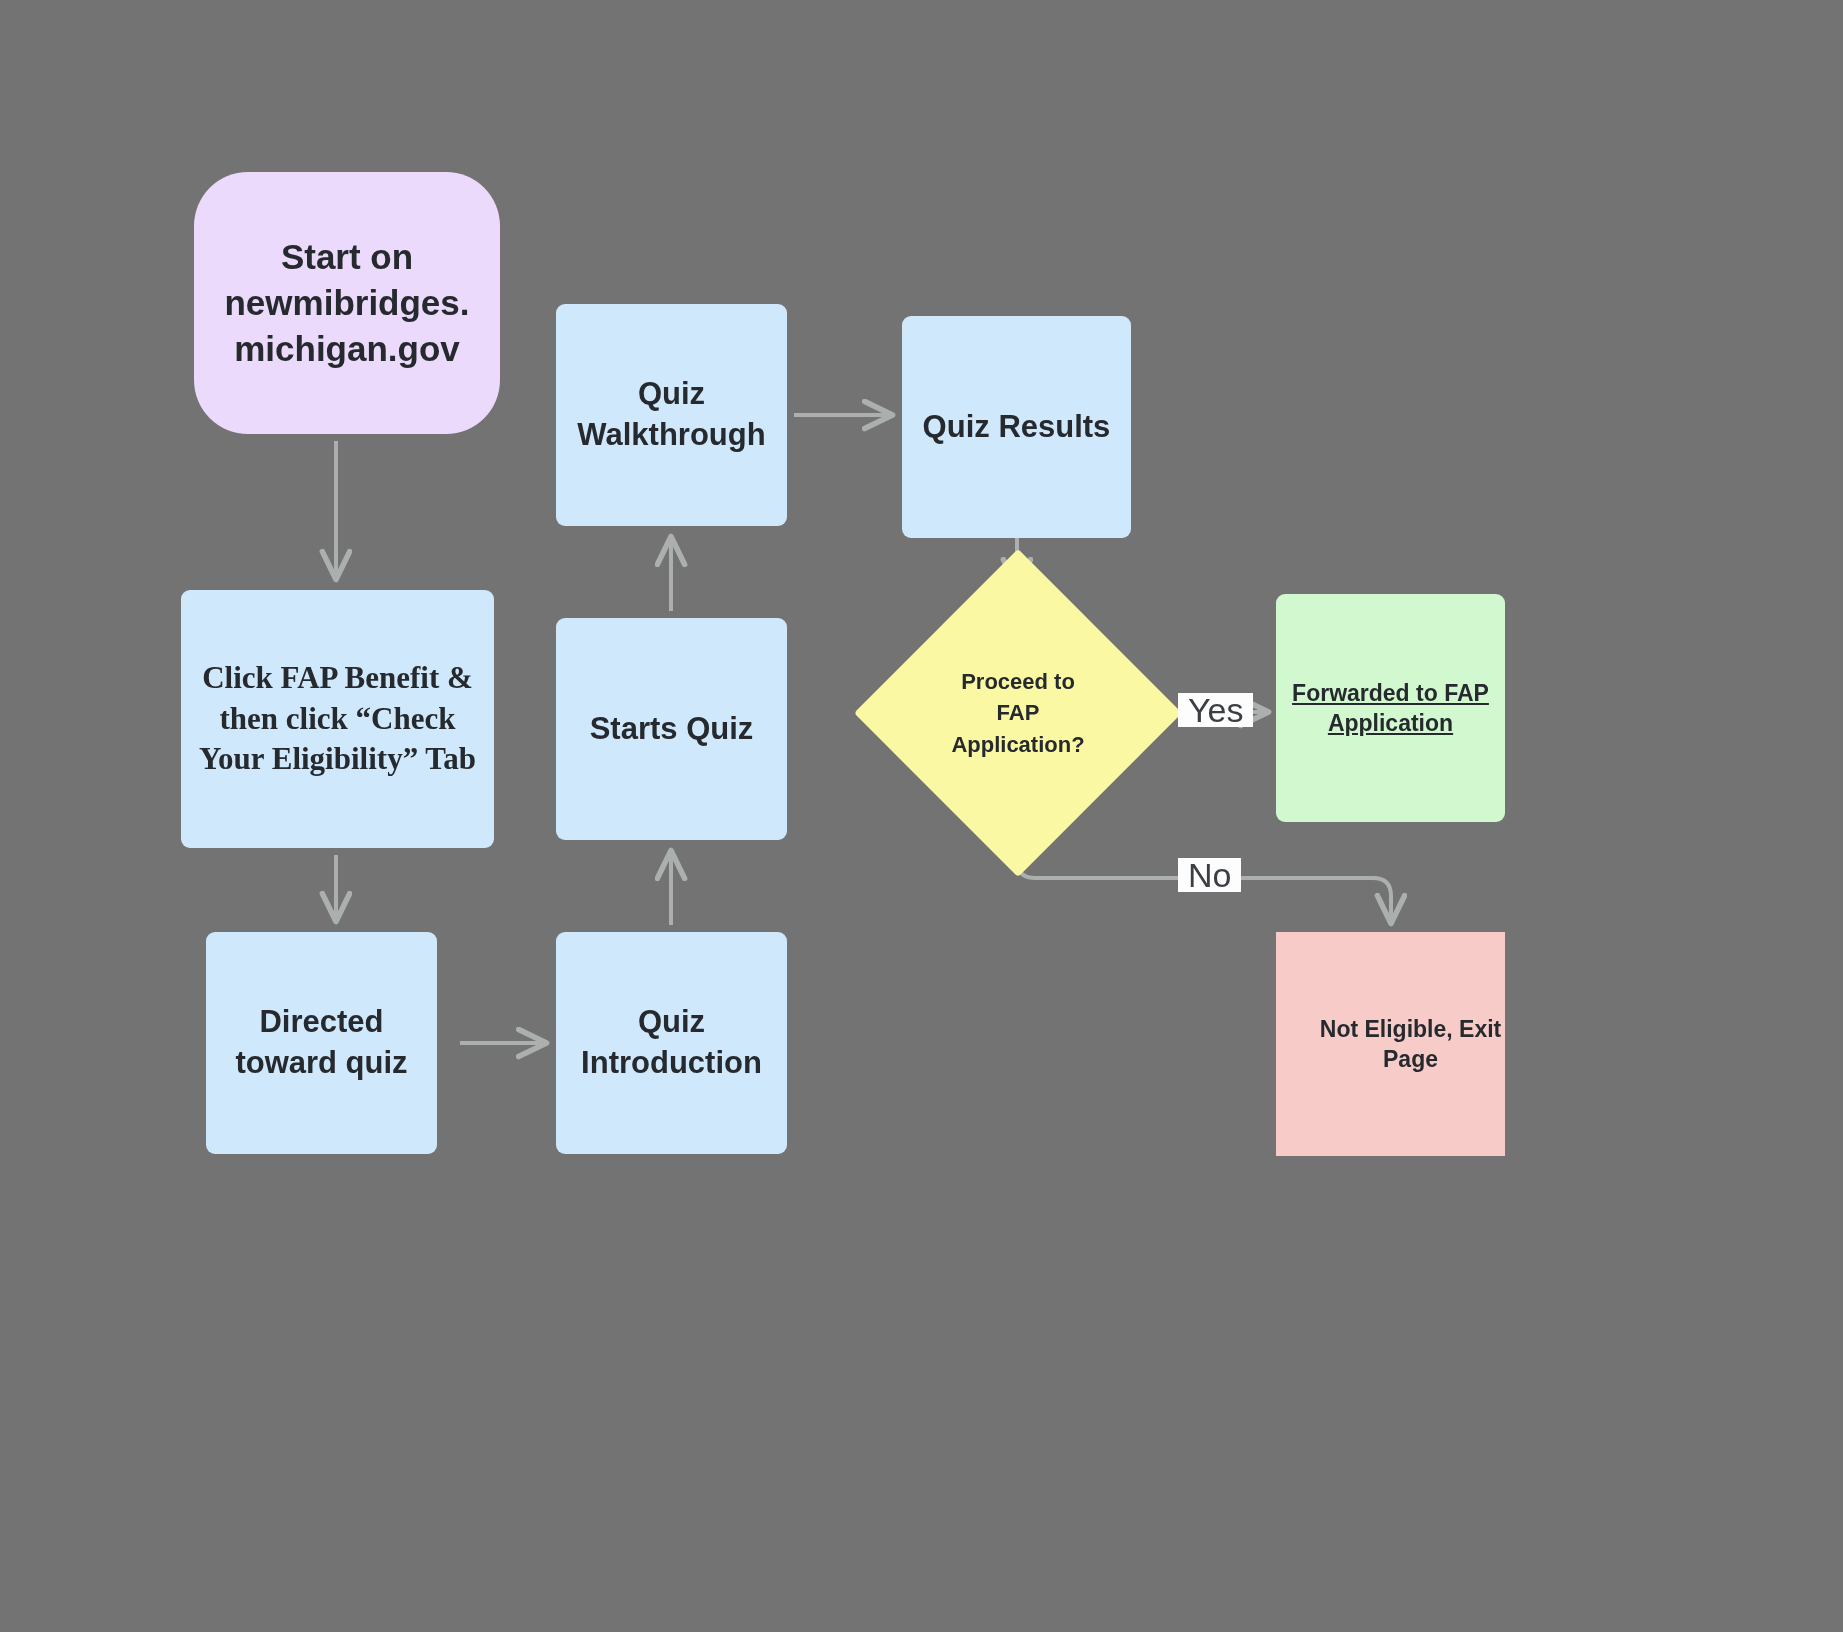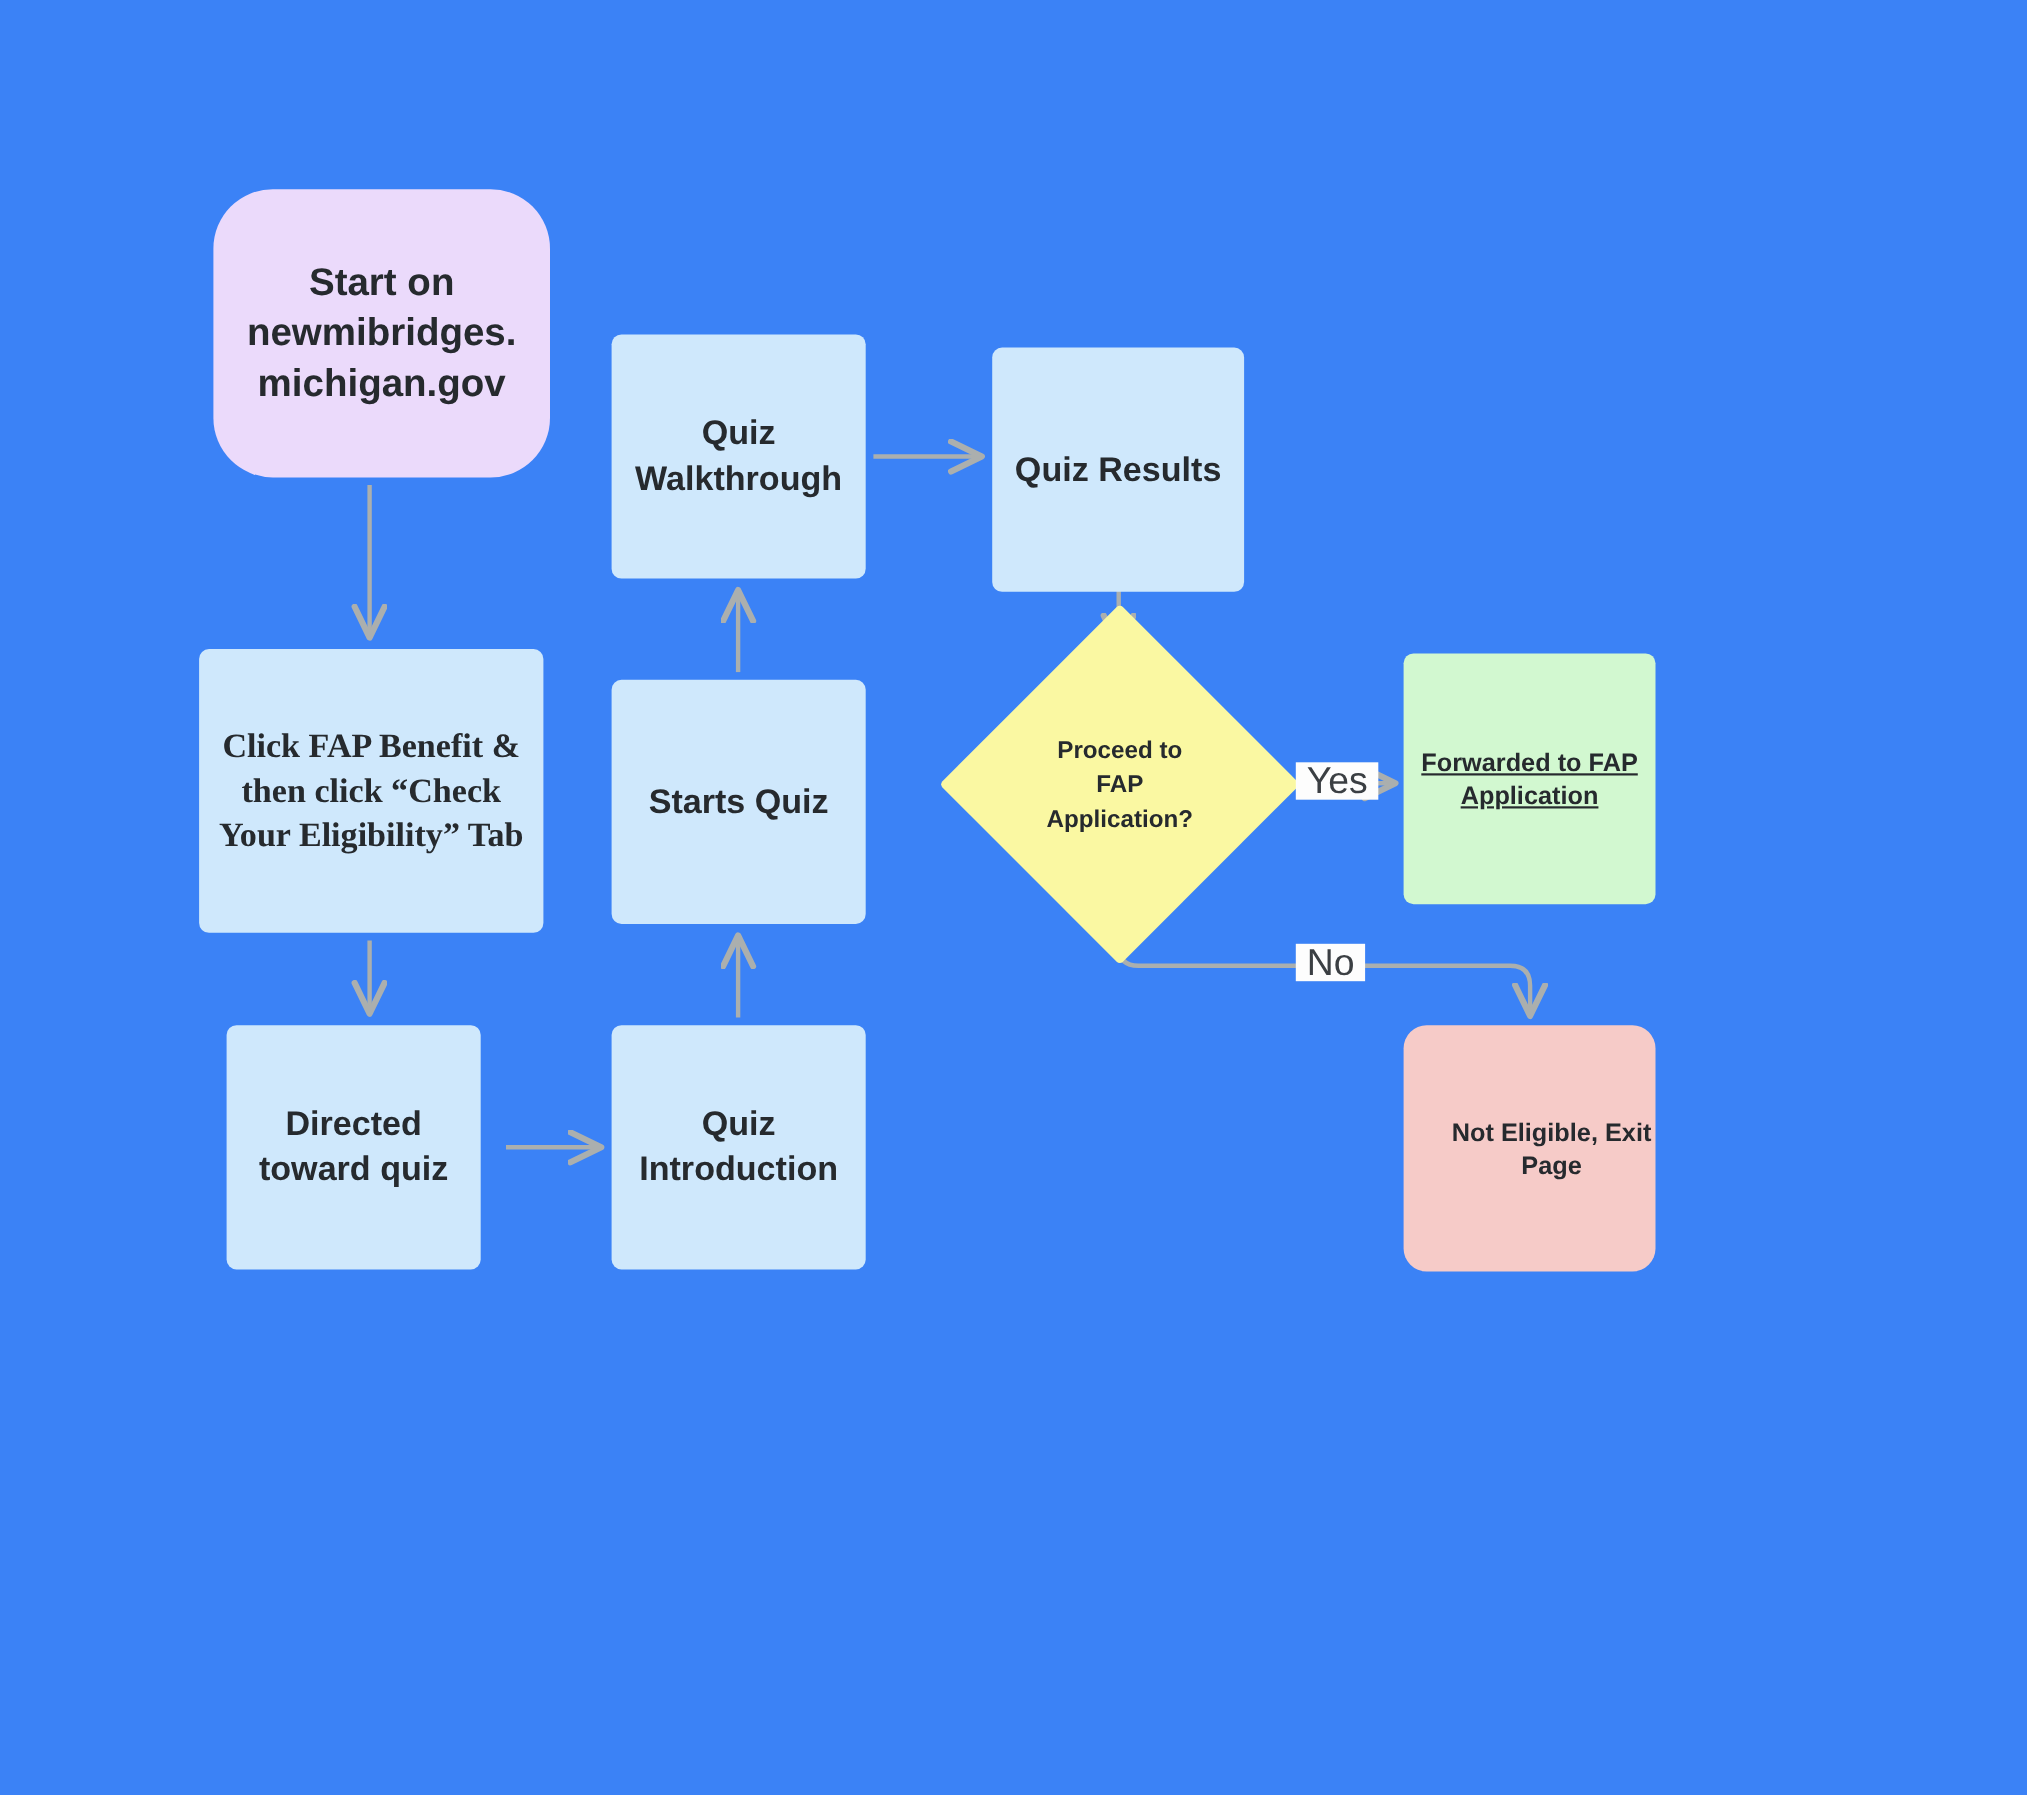--- a/index.html
+++ b/index.html
@@ -10,21 +10,21 @@
   body {
     width: 1843px;
     height: 1632px;
     font-family: "Liberation Sans", sans-serif;
     overflow: hidden;
   }
   #canvas {
     position: relative;
     width: 1843px;
     height: 1632px;
-    background: #3b82f6;
+    background: #737373;
   }
   #edges {
     position: absolute;
     left: 0;
     top: 0;
     width: 1843px;
     height: 1632px;
     pointer-events: none;
   }
   .node {
@@ -49,21 +49,21 @@
     border-radius: 9px;
     font-size: 31px;
   }
   .node-success {
     background: #D2F8D0;
     border-radius: 9px;
     font-size: 23px;
   }
   .node-fail {
     background: #F6CBC8;
-    border-radius: 21px;
+    border-radius: 0;
     font-size: 23px;
     padding-left: 40px;
   }
   .node-decision-wrap {
     position: absolute;
   }
   .node-decision-shape {
     position: absolute;
     left: 0;
     top: 0;

